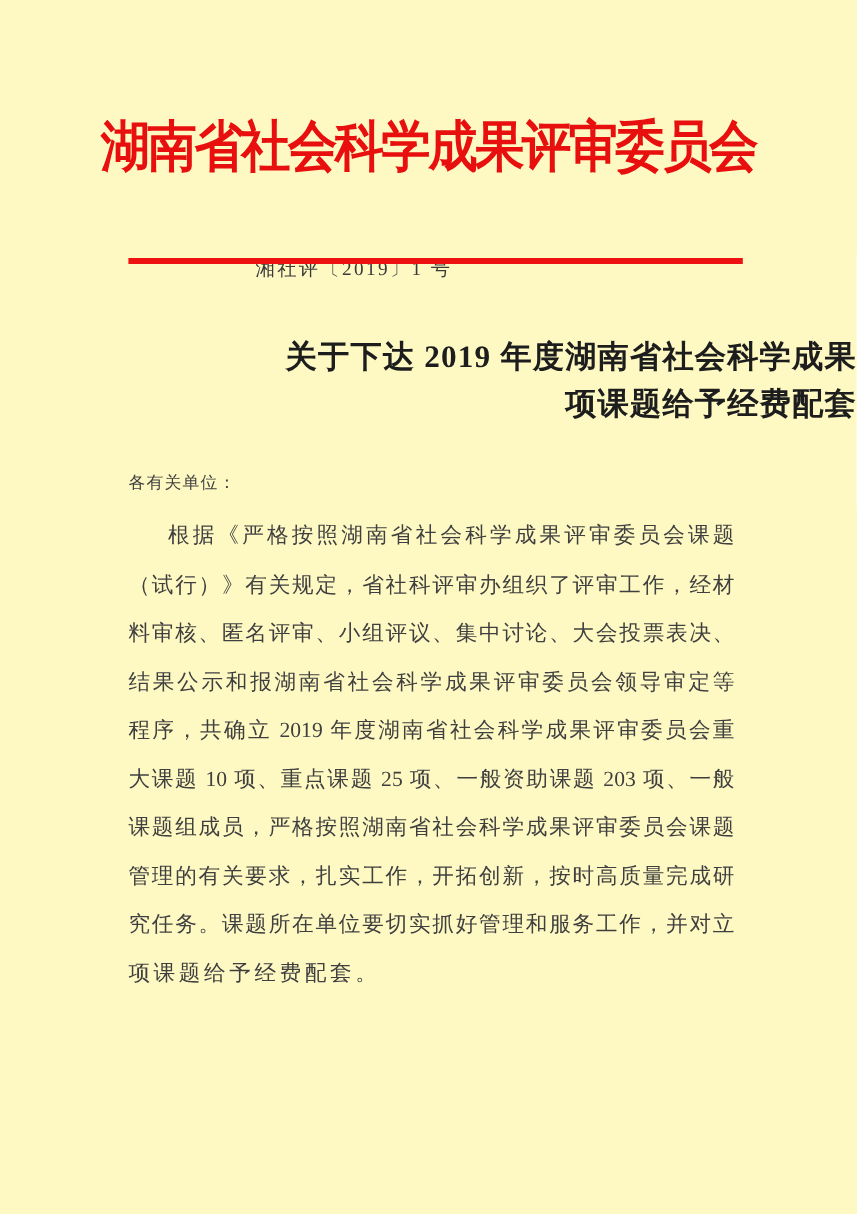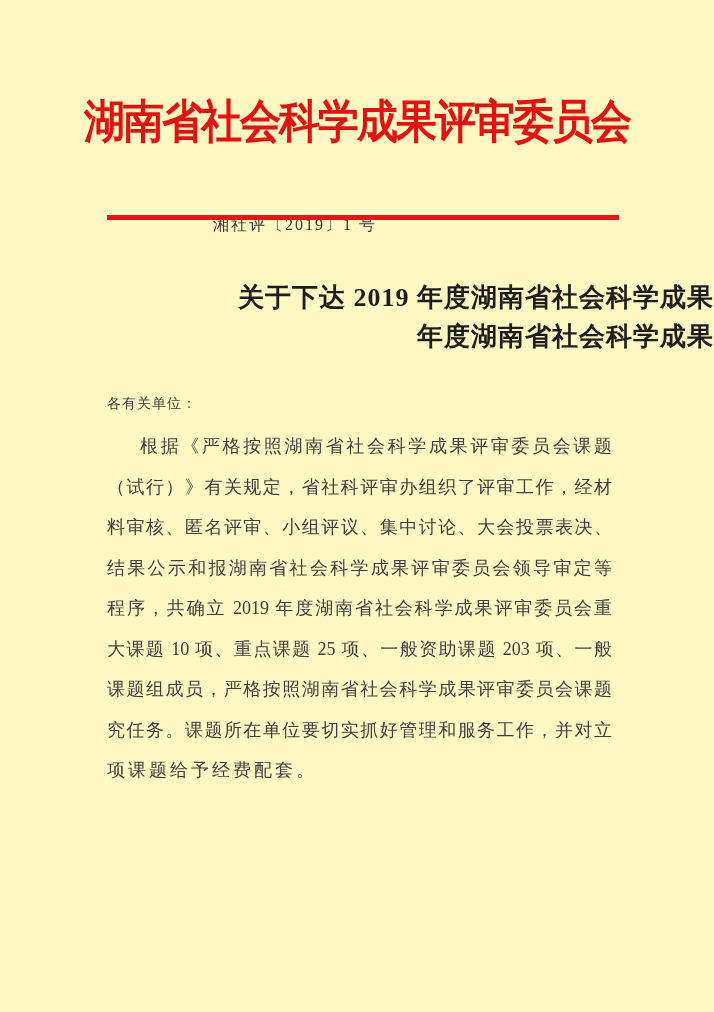--- a/index.html
+++ b/index.html
@@ -101,30 +101,31 @@
 <div class="page">
 
   <div class="org-name">湖南省社会科学成果评审委员会</div>
 
   <div class="doc-number">湘社评〔2019〕1 号</div>
 
   <div class="red-rule"></div>
 
   <div class="doc-title">
     <div>关于下达 2019 年度湖南省社会科学成果</div>
-    <div>年度湖南省社会科学成果</div>
+    <div>项课题给予经费配套</div>
   </div>
 
   <div class="salutation">各有关单位：</div>
 
   <div class="paragraph">
       <div class="line indent">根据《严格按照湖南省社会科学成果评审委员会课题</div>
       <div class="line">（试行）》有关规定，省社科评审办组织了评审工作，经材</div>
       <div class="line">料审核、匿名评审、小组评议、集中讨论、大会投票表决、</div>
       <div class="line">结果公示和报湖南省社会科学成果评审委员会领导审定等</div>
       <div class="line">程序，共确立 2019 年度湖南省社会科学成果评审委员会重</div>
       <div class="line">大课题 10 项、重点课题 25 项、一般资助课题 203 项、一般</div>
       <div class="line">课题组成员，严格按照湖南省社会科学成果评审委员会课题</div>
+      <div class="line">管理的有关要求，扎实工作，开拓创新，按时高质量完成研</div>
       <div class="line">究任务。课题所在单位要切实抓好管理和服务工作，并对立</div>
       <div class="line last">项课题给予经费配套。</div>
     </div>
 
 </div>
 
 </body></html>

